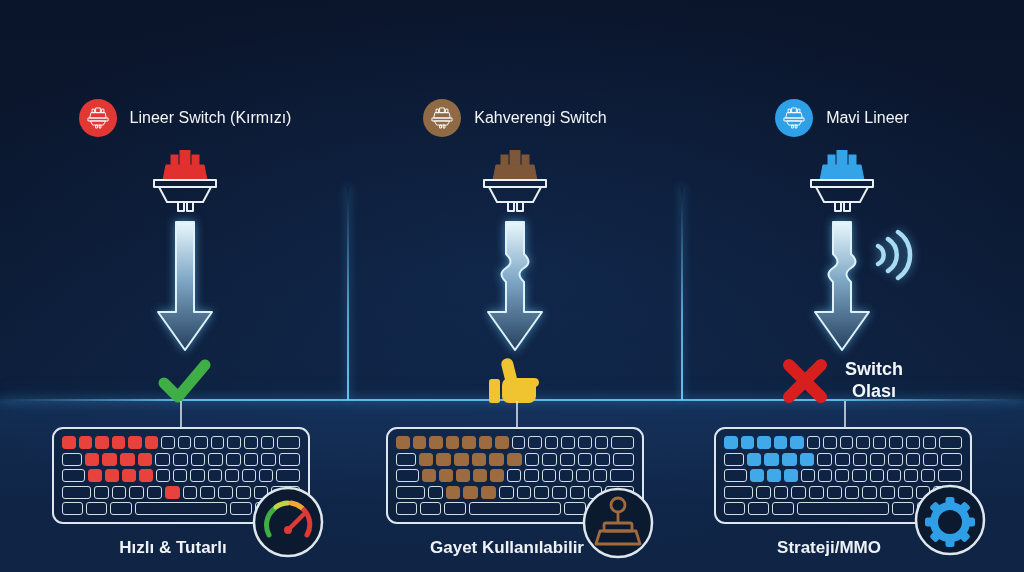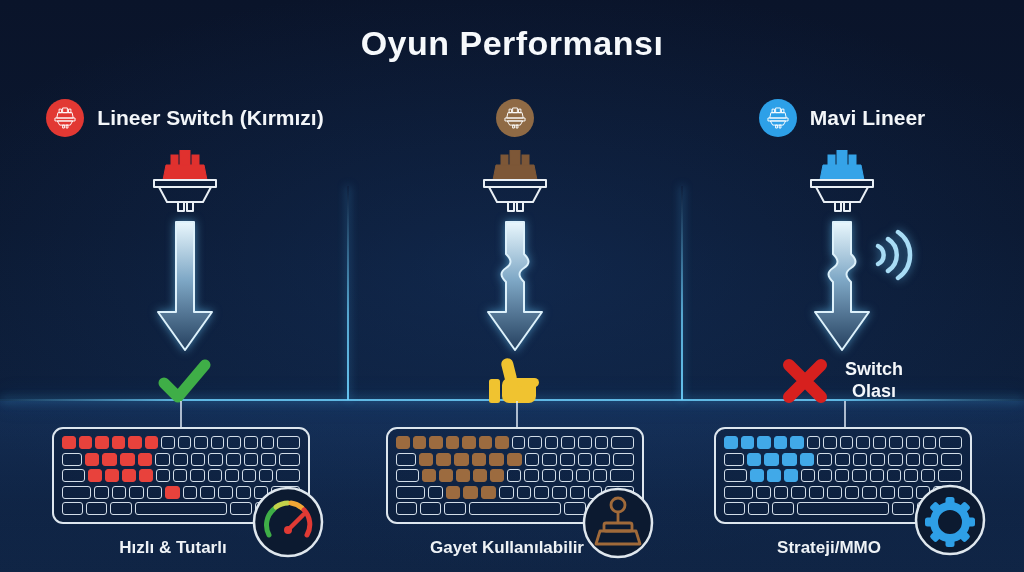--- a/index.html
+++ b/index.html
@@ -22,21 +22,21 @@
 
   .title { position:absolute; top:24px; left:0; width:100%; text-align:center;
     font-size:34px; font-weight:bold; letter-spacing:.5px; color:#f6f9fc; }
 
   .column { position:absolute; top:90px; width:300px; display:flex; flex-direction:column; align-items:center; }
   .col-0 { left:35px; } .col-1 { left:365px; } .col-2 { left:692px; }
 
   .col-header { display:flex; align-items:center; gap:13px; margin-top:8px; height:40px; }
   .circle-icon { width:38px; height:38px; border-radius:50%; background:var(--circle);
     display:flex; align-items:center; justify-content:center; flex:0 0 auto; }
-  .col-header-label { font-size:21px; font-weight:bold; color:#f3f6f9; white-space:nowrap; }
+  .col-header-label { font-size:16px; font-weight:normal; color:#f3f6f9; white-space:nowrap; }
 
   .switch-wrap { margin-top:12px; height:68px; display:flex; align-items:flex-start; }
   .arrow-wrap { margin-top:2px; height:130px; }
   .arrow-wrap svg { filter:drop-shadow(0 0 5px rgba(110,205,255,.55)); }
   .arrow-offset { margin-left:44px; }
 
   .verdict { display:flex; align-items:center; gap:16px; margin-top:4px; height:54px; }
   .verdict-text { font-size:18px; font-weight:bold; line-height:1.22; text-align:center; color:#f4f7fa; }
 
   .connector { position:absolute; top:401px; width:2px; height:26px; background:rgba(225,235,245,.75); }
@@ -62,21 +62,20 @@
 </style>
 </head>
 <body>
 
 <div class="stage">
   <div class="bottom-band"></div>
   <div class="h-glow-line"></div>
   <div class="v-glow-line v1"></div>
   <div class="v-glow-line v2"></div>
 
-  <div class="title">Oyun Performansı</div>
 
   <div class="column col-0" style="--accent: #e0312e; --circle: #e23833;">
     <div class="col-header">
       <div class="circle-icon">
         <svg width="26" height="22" viewBox="0 0 44 36">
           <rect class="mini-stroke" x="18" y="1" width="8" height="8"></rect>
           <rect class="mini-stroke" x="12" y="3" width="4" height="6"></rect>
           <rect class="mini-stroke" x="28" y="3" width="4" height="6"></rect>
           <polygon class="mini-stroke" points="10,9 34,9 36,18 8,18"></polygon>
           <rect class="mini-stroke" x="5" y="18" width="34" height="5"></rect>
@@ -127,20 +126,21 @@
           <rect class="mini-stroke" x="18" y="1" width="8" height="8"></rect>
           <rect class="mini-stroke" x="12" y="3" width="4" height="6"></rect>
           <rect class="mini-stroke" x="28" y="3" width="4" height="6"></rect>
           <polygon class="mini-stroke" points="10,9 34,9 36,18 8,18"></polygon>
           <rect class="mini-stroke" x="5" y="18" width="34" height="5"></rect>
           <polygon class="mini-stroke" points="9,23 35,23 31,30 13,30"></polygon>
           <rect class="mini-stroke" x="18" y="30" width="3" height="5"></rect>
           <rect class="mini-stroke" x="24" y="30" width="3" height="5"></rect>
         </svg>
       </div>
+      <div class="col-header-label">Kahverengi Switch</div>
     </div>
     <div class="switch-wrap">
       <svg width="90" height="66" viewBox="0 0 90 66">
         <g style="fill:var(--accent); stroke:var(--accent); stroke-width:1;">
           <rect x="40" y="0" width="10" height="15"></rect>
           <rect x="31" y="5" width="7" height="10"></rect>
           <rect x="52" y="5" width="7" height="10"></rect>
           <polygon points="26,15 64,15 67,30 23,30"></polygon>
         </g>
         <rect class="sw-stroke" x="14" y="30" width="62" height="7"></rect>

